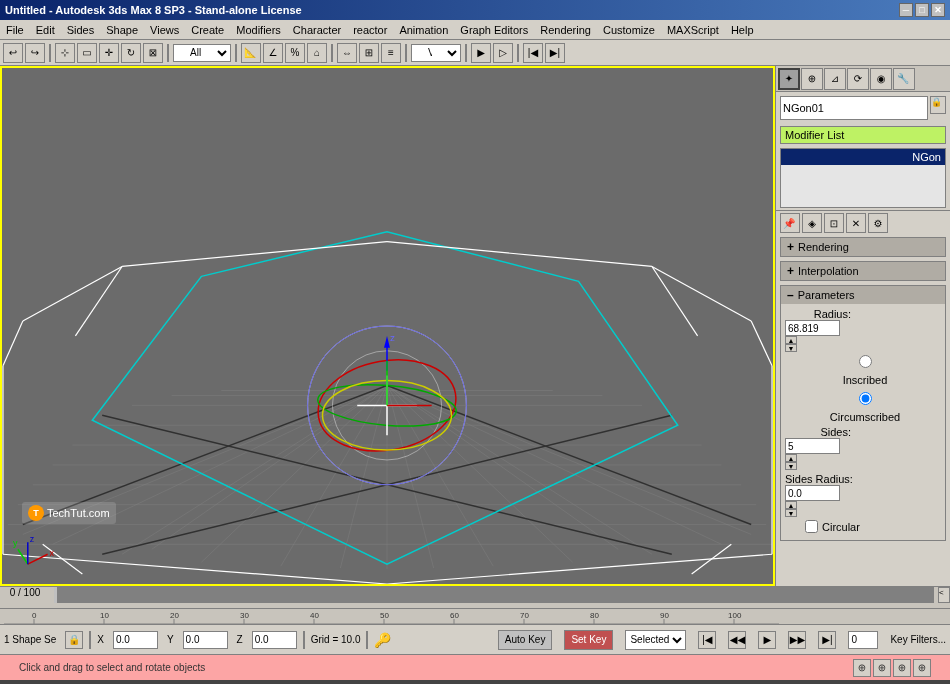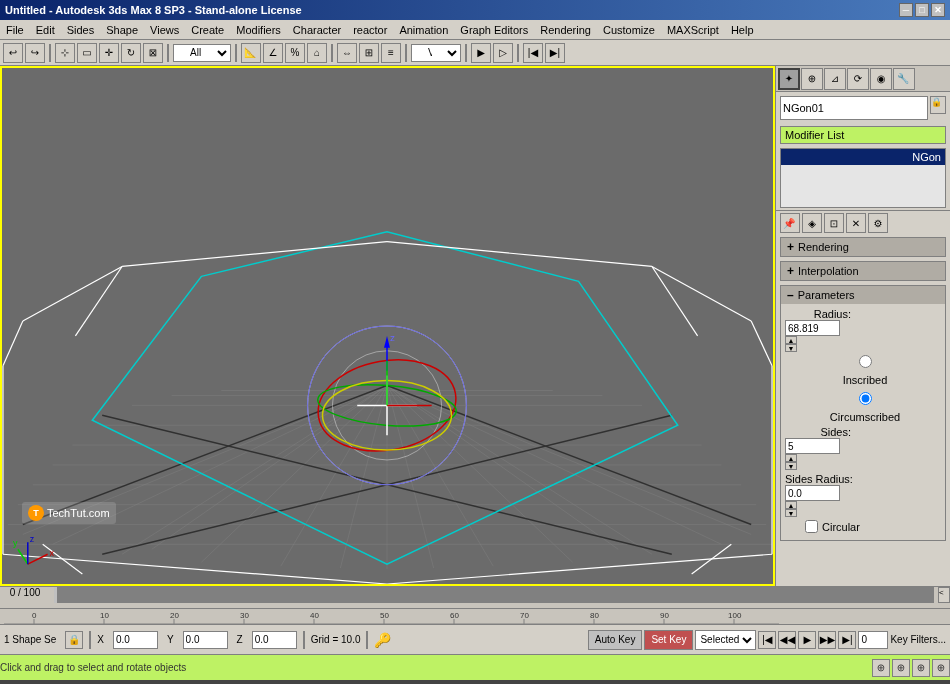--- a/index.html
+++ b/index.html
@@ -308,32 +308,32 @@
     .status-input {
       width: 45px; height: 18px;
       border: 1px solid #808080;
       background: white;
       font-size: 10px;
       padding: 0 2px;
     }
     .status-label { font-size: 10px; }
     #prompt-bar {
       height: 26px;
-      background: #bef264;
-      display: flex;
-      align-items: center;
-      padding: 0 0;
+      background: #fca5a5;
+      display: flex;
+      align-items: center;
+      padding: 0 19px;
       font-size: 10px;
       color: #333;
       border-top: 1px solid #808080;
     }
 
     
     #anim-controls {
-      display: flex; align-items: center; gap: 2px; margin-left: auto;
+      display: flex; align-items: center; gap: 12px; margin-left: auto;
     }
     .anim-btn {
       width: 18px; height: 18px;
       background: #d4d0c8;
       border: 1px solid #808080;
       font-size: 10px;
       cursor: pointer;
       display: flex; align-items: center; justify-content: center;
     }
     #auto-key-btn {

